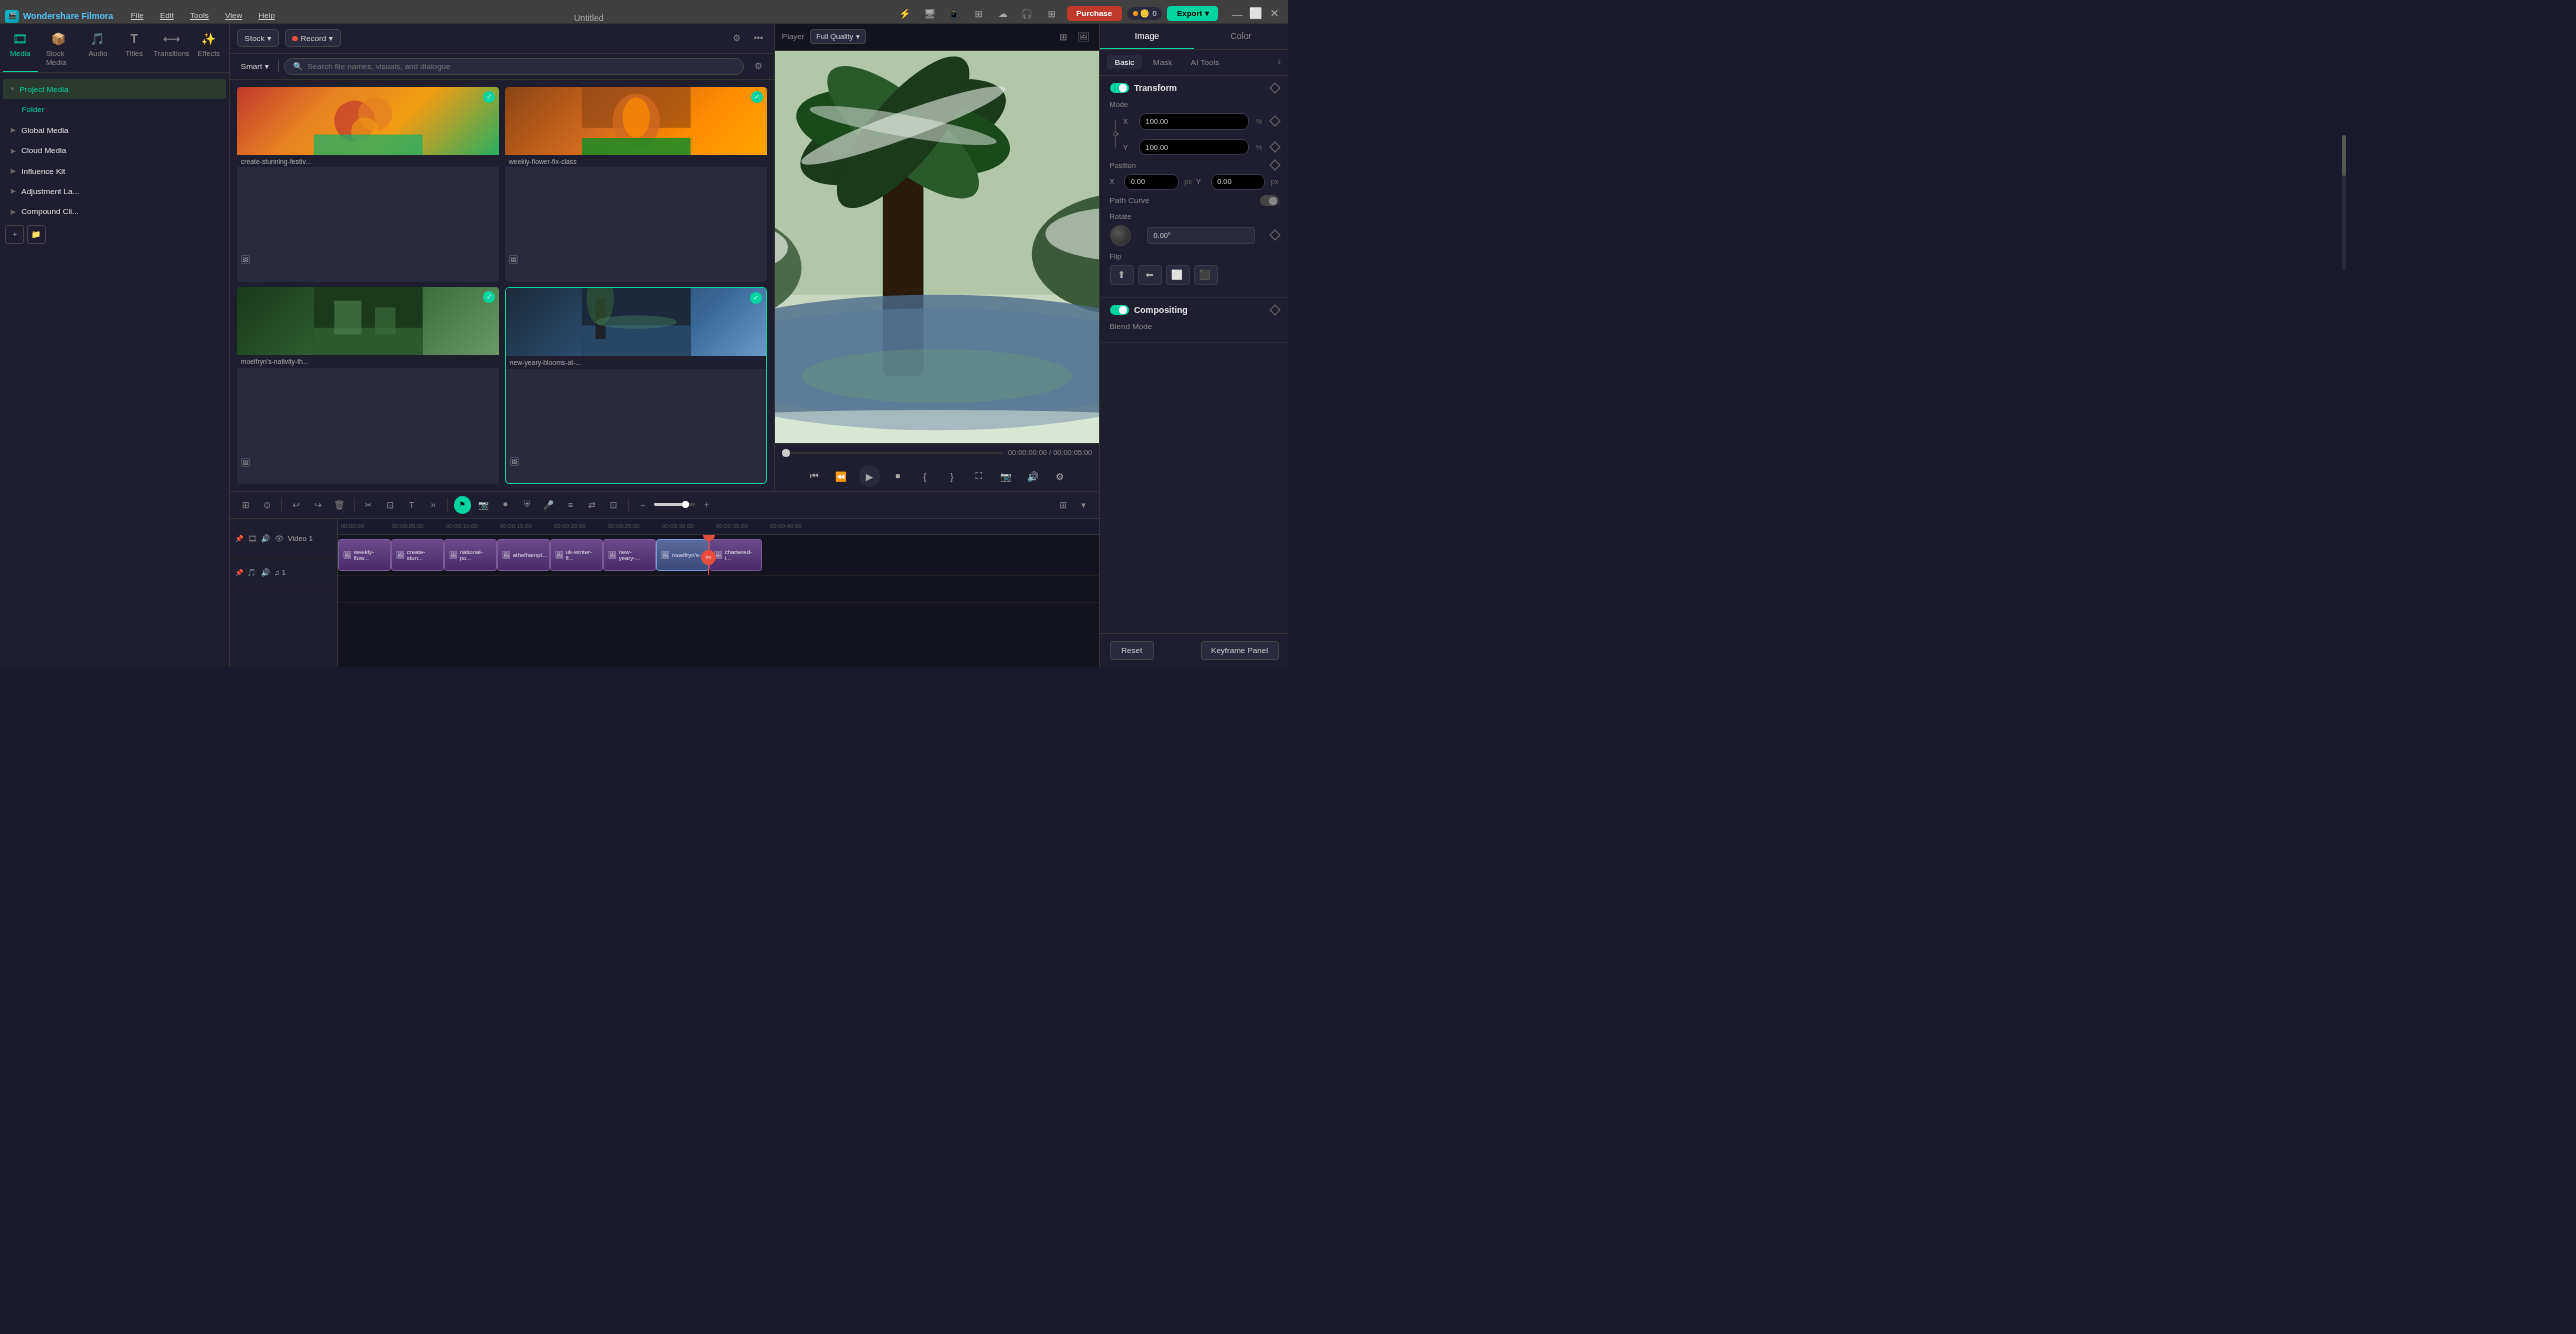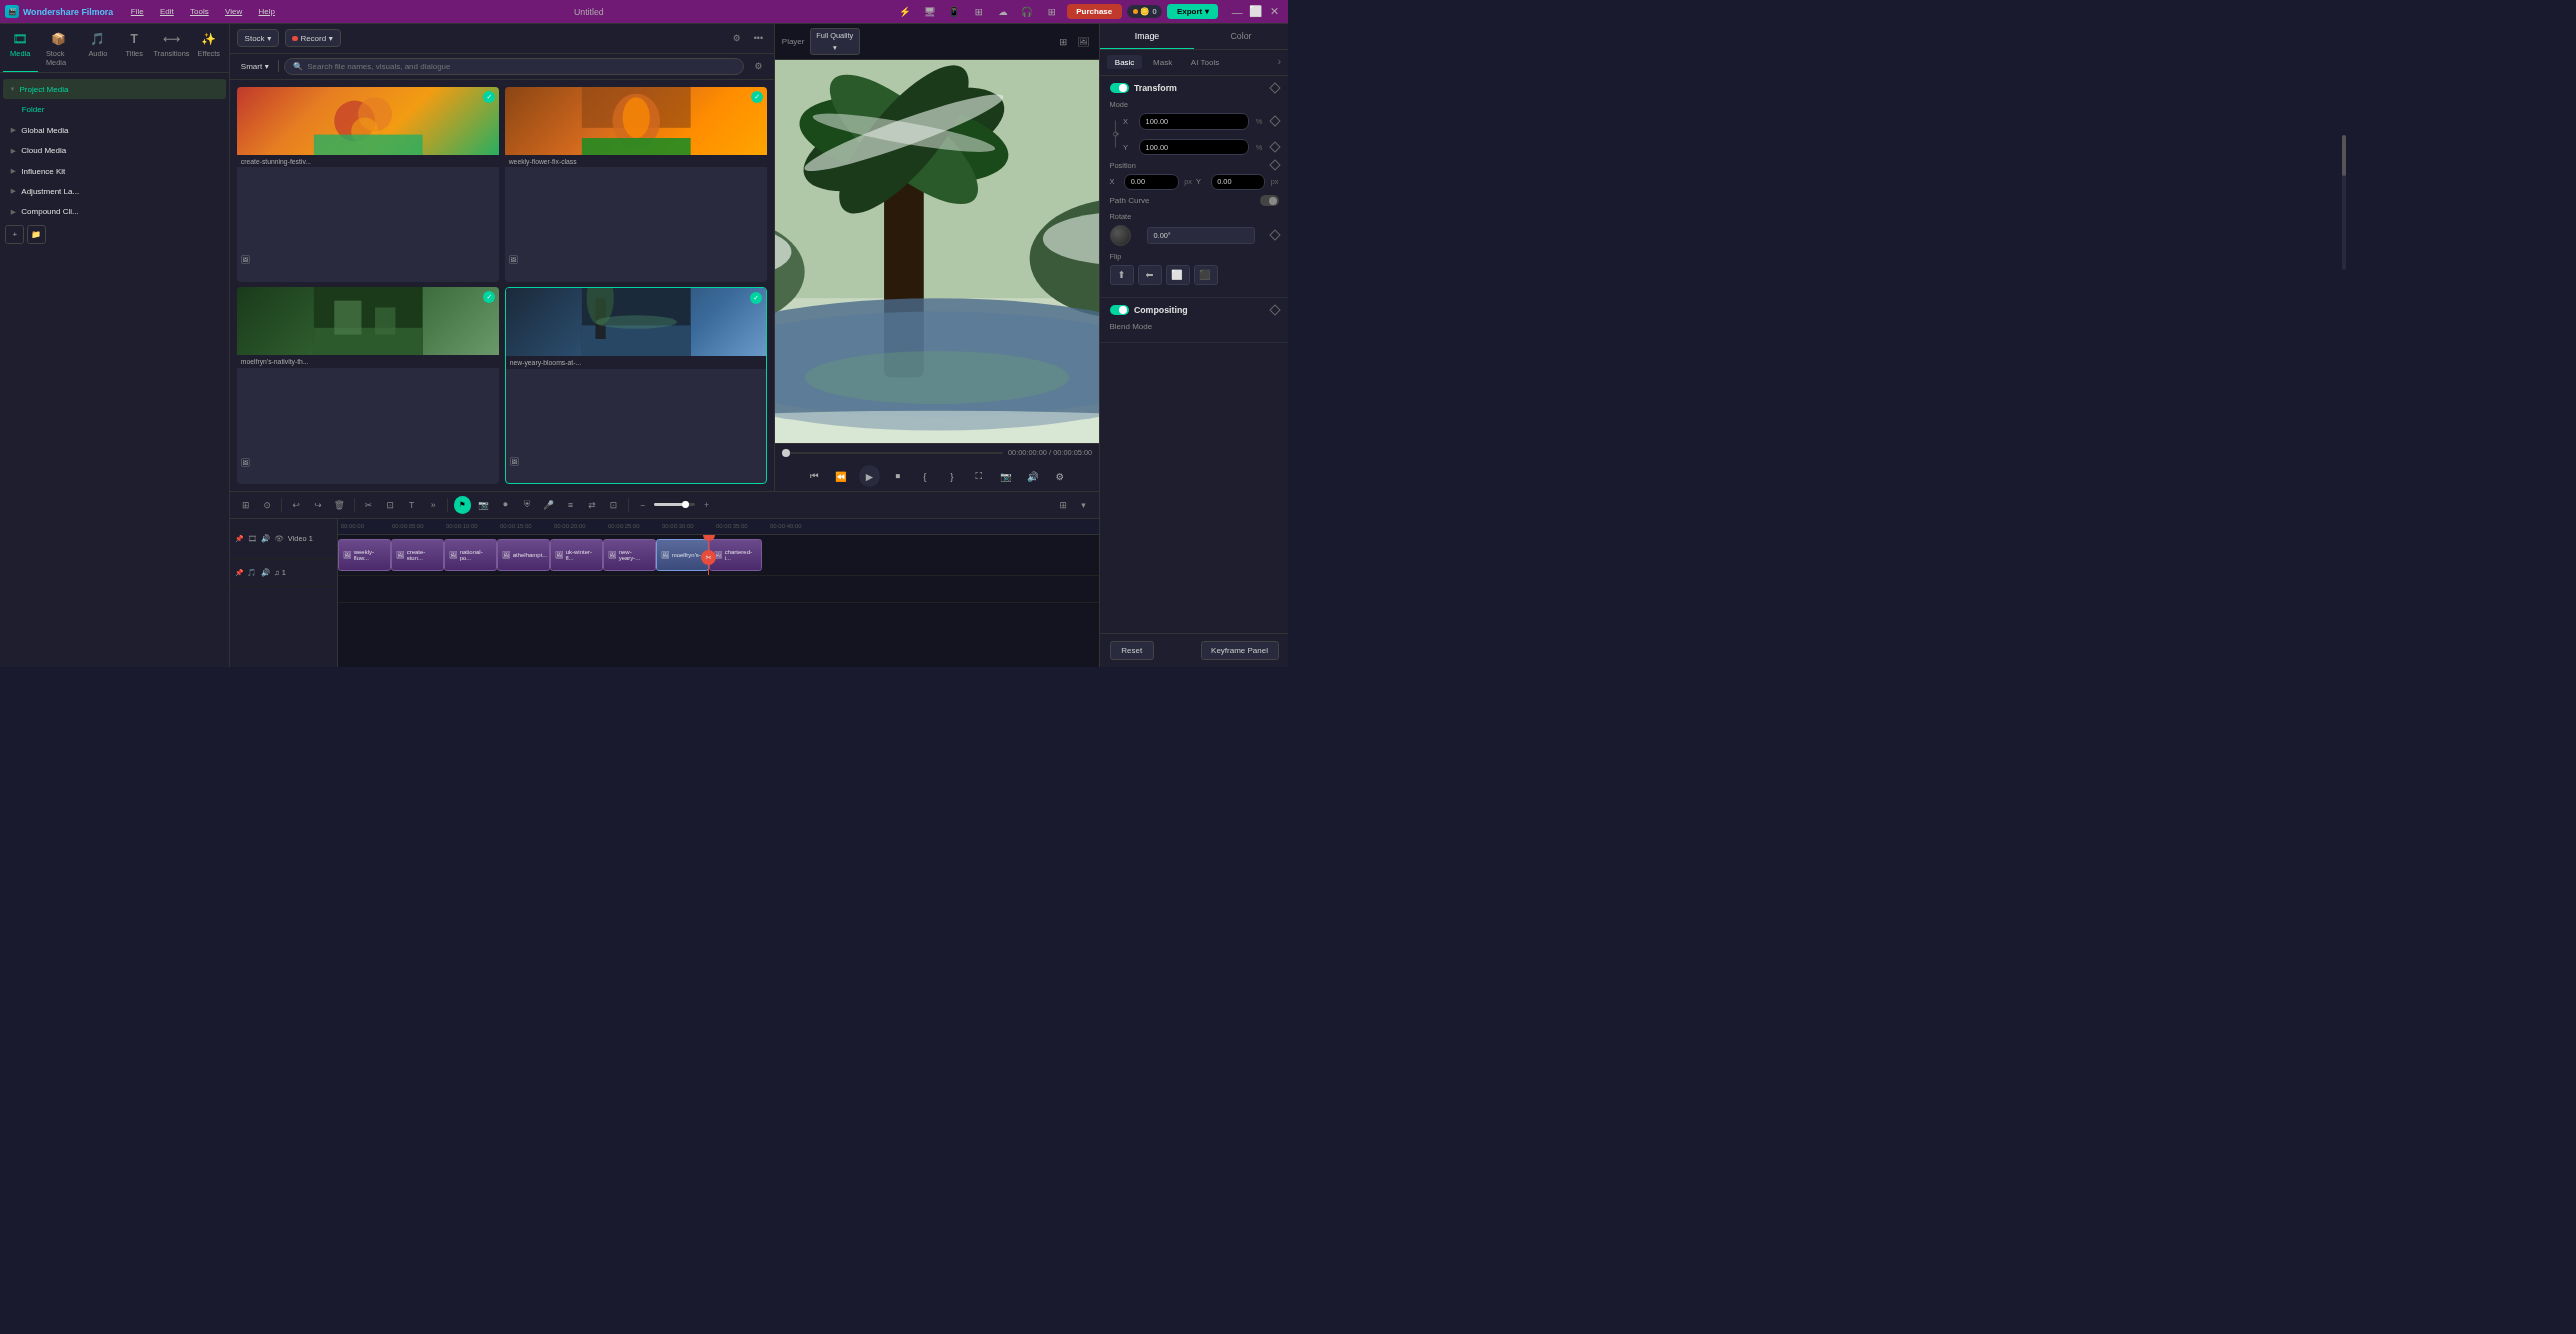--- a/index.html
+++ b/index.html
@@ -10,22 +10,22 @@
       width: 1288px;
       height: 667px;
       overflow: hidden;
       font-size: 8px;
       transform-origin: top left;
     }
 
     
     .titlebar {
       display: flex;
-      align-items: center;
-      background: #701a75;
+      align-items: flex-end;
+      background: #404040;
       height: 24px;
       padding: 0 5.4px;
       gap: 5.4px;
       border-bottom: 0.7px solid #333;
     }
     .app-logo {
       display: flex;
       align-items: center;
       gap: 4px;
       color: #4fc3f7;
@@ -360,21 +360,20 @@
       display: flex;
       align-items: center;
       gap: 2.7px;
       background: #2a2a3e;
       border: 0.7px solid #444;
       padding: 2px 5.4px;
       border-radius: 2.7px;
       font-size: 7.4px;
       cursor: pointer;
       color: #ccc;
-      flex-direction: column;
     }
     .preview-view-icons {
       margin-left: auto;
       display: flex;
       gap: 2.7px;
     }
     .preview-view-icon {
       width: 17.6px;
       height: 17.6px;
       display: flex;

